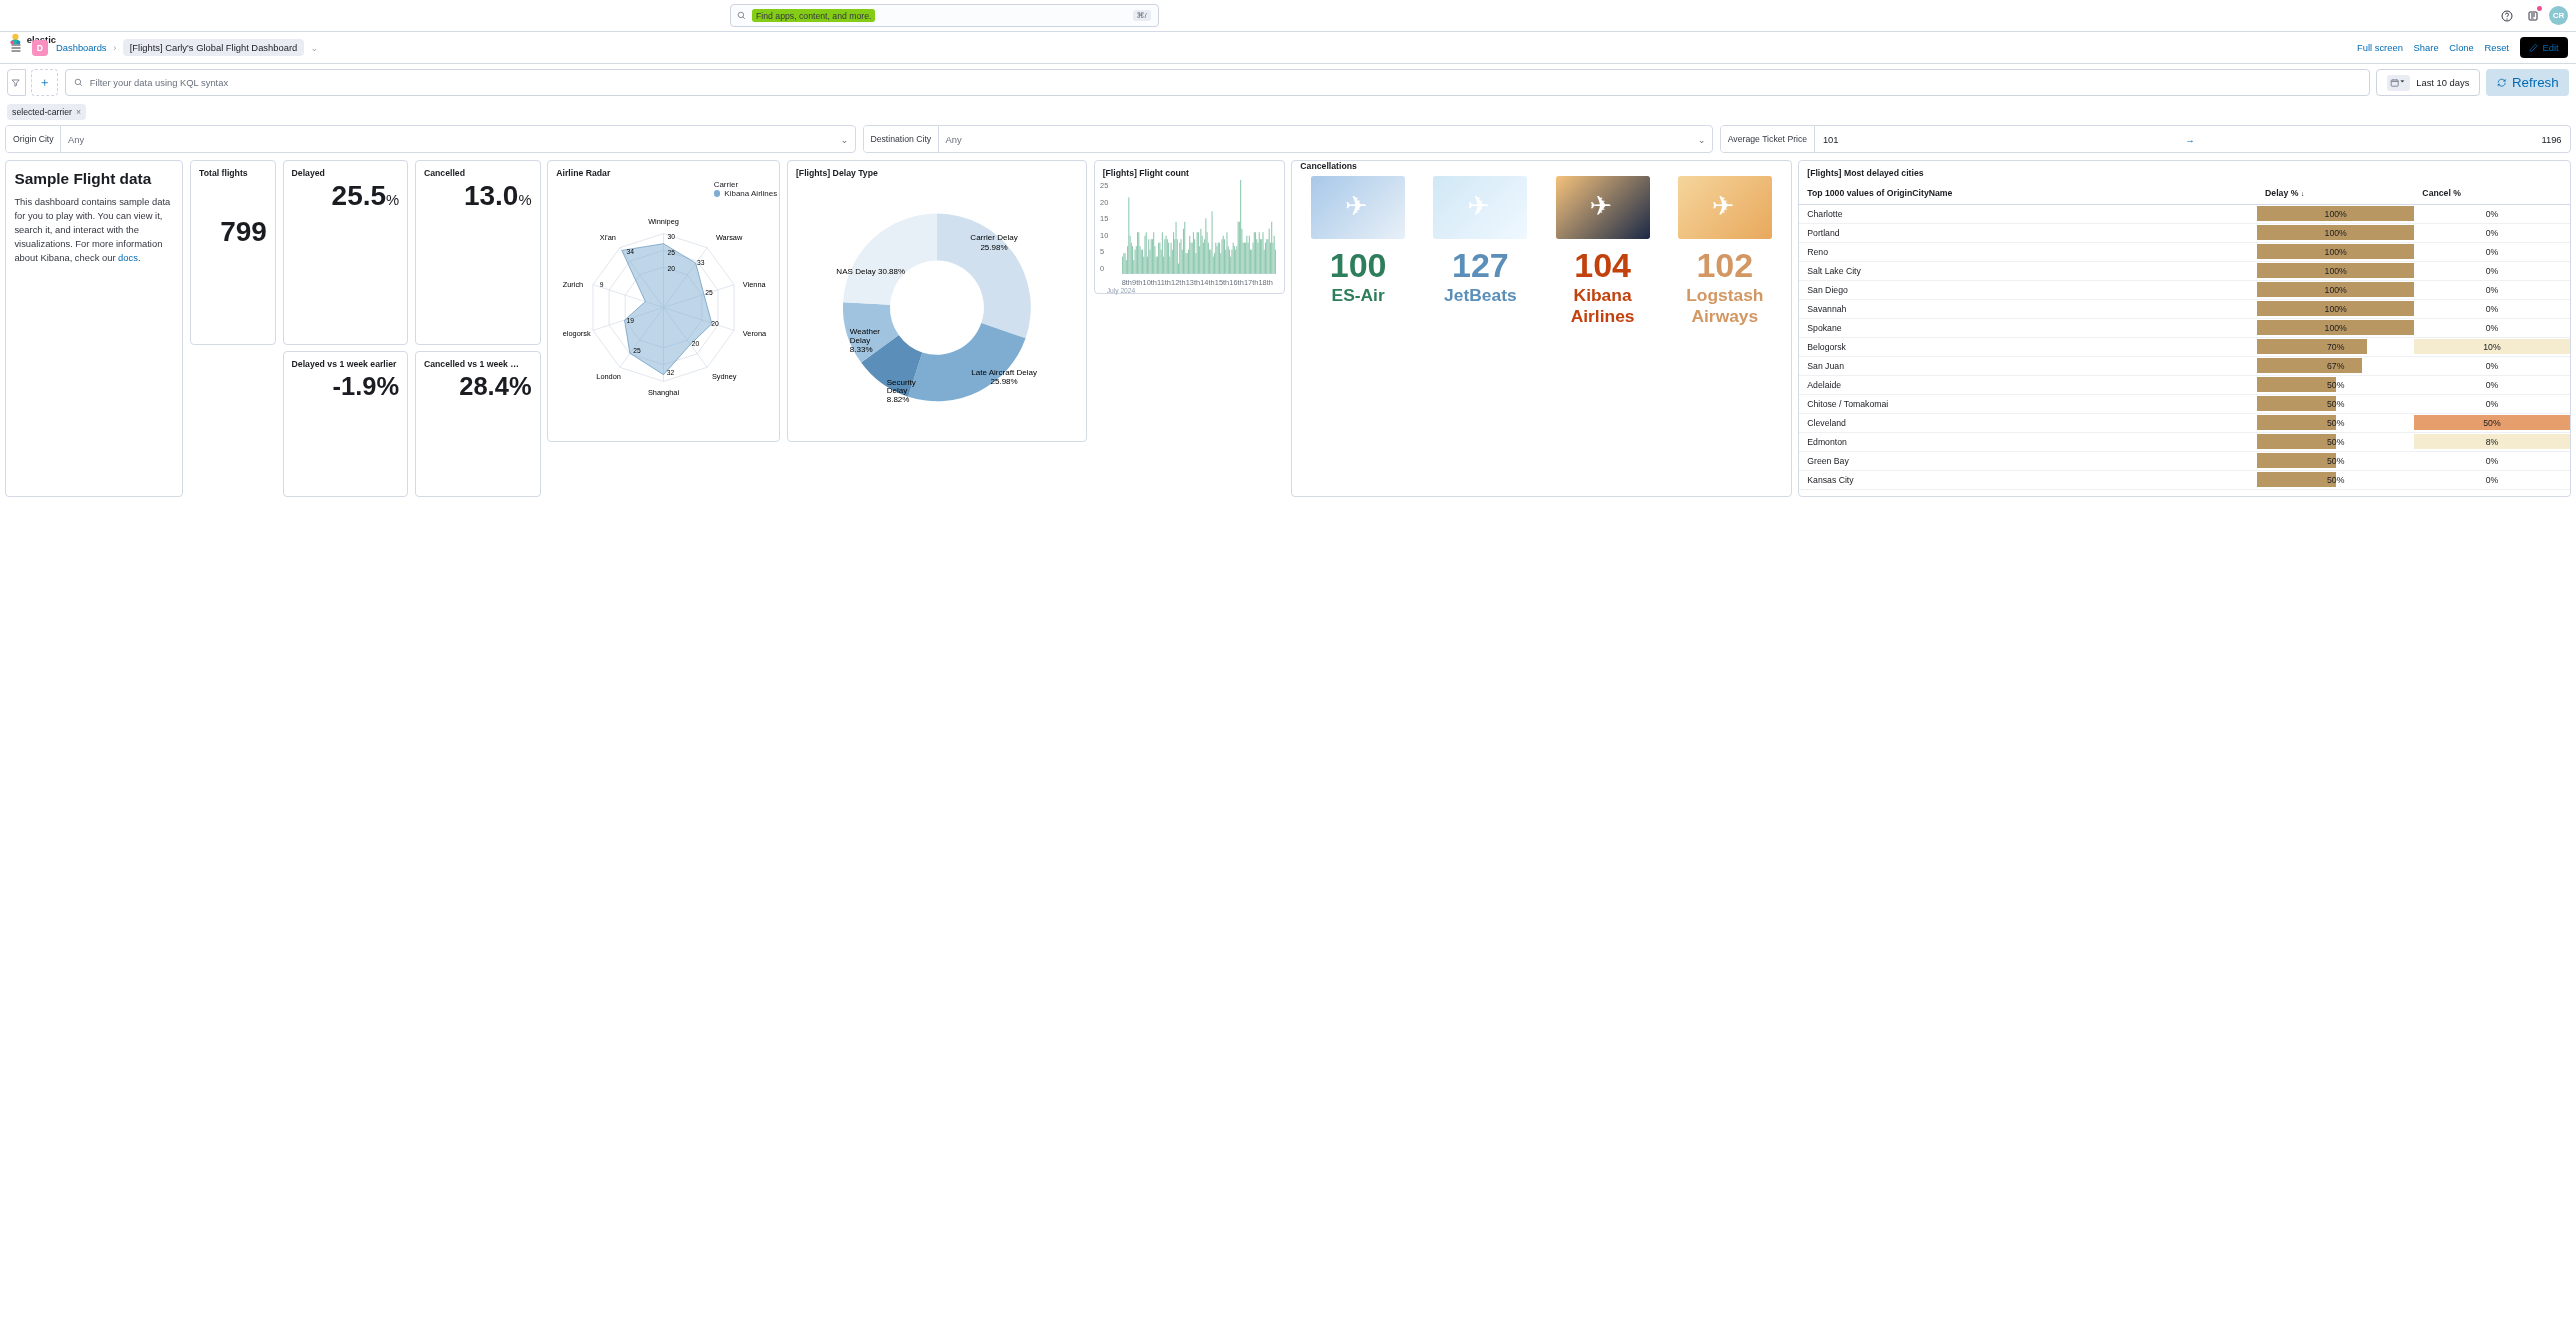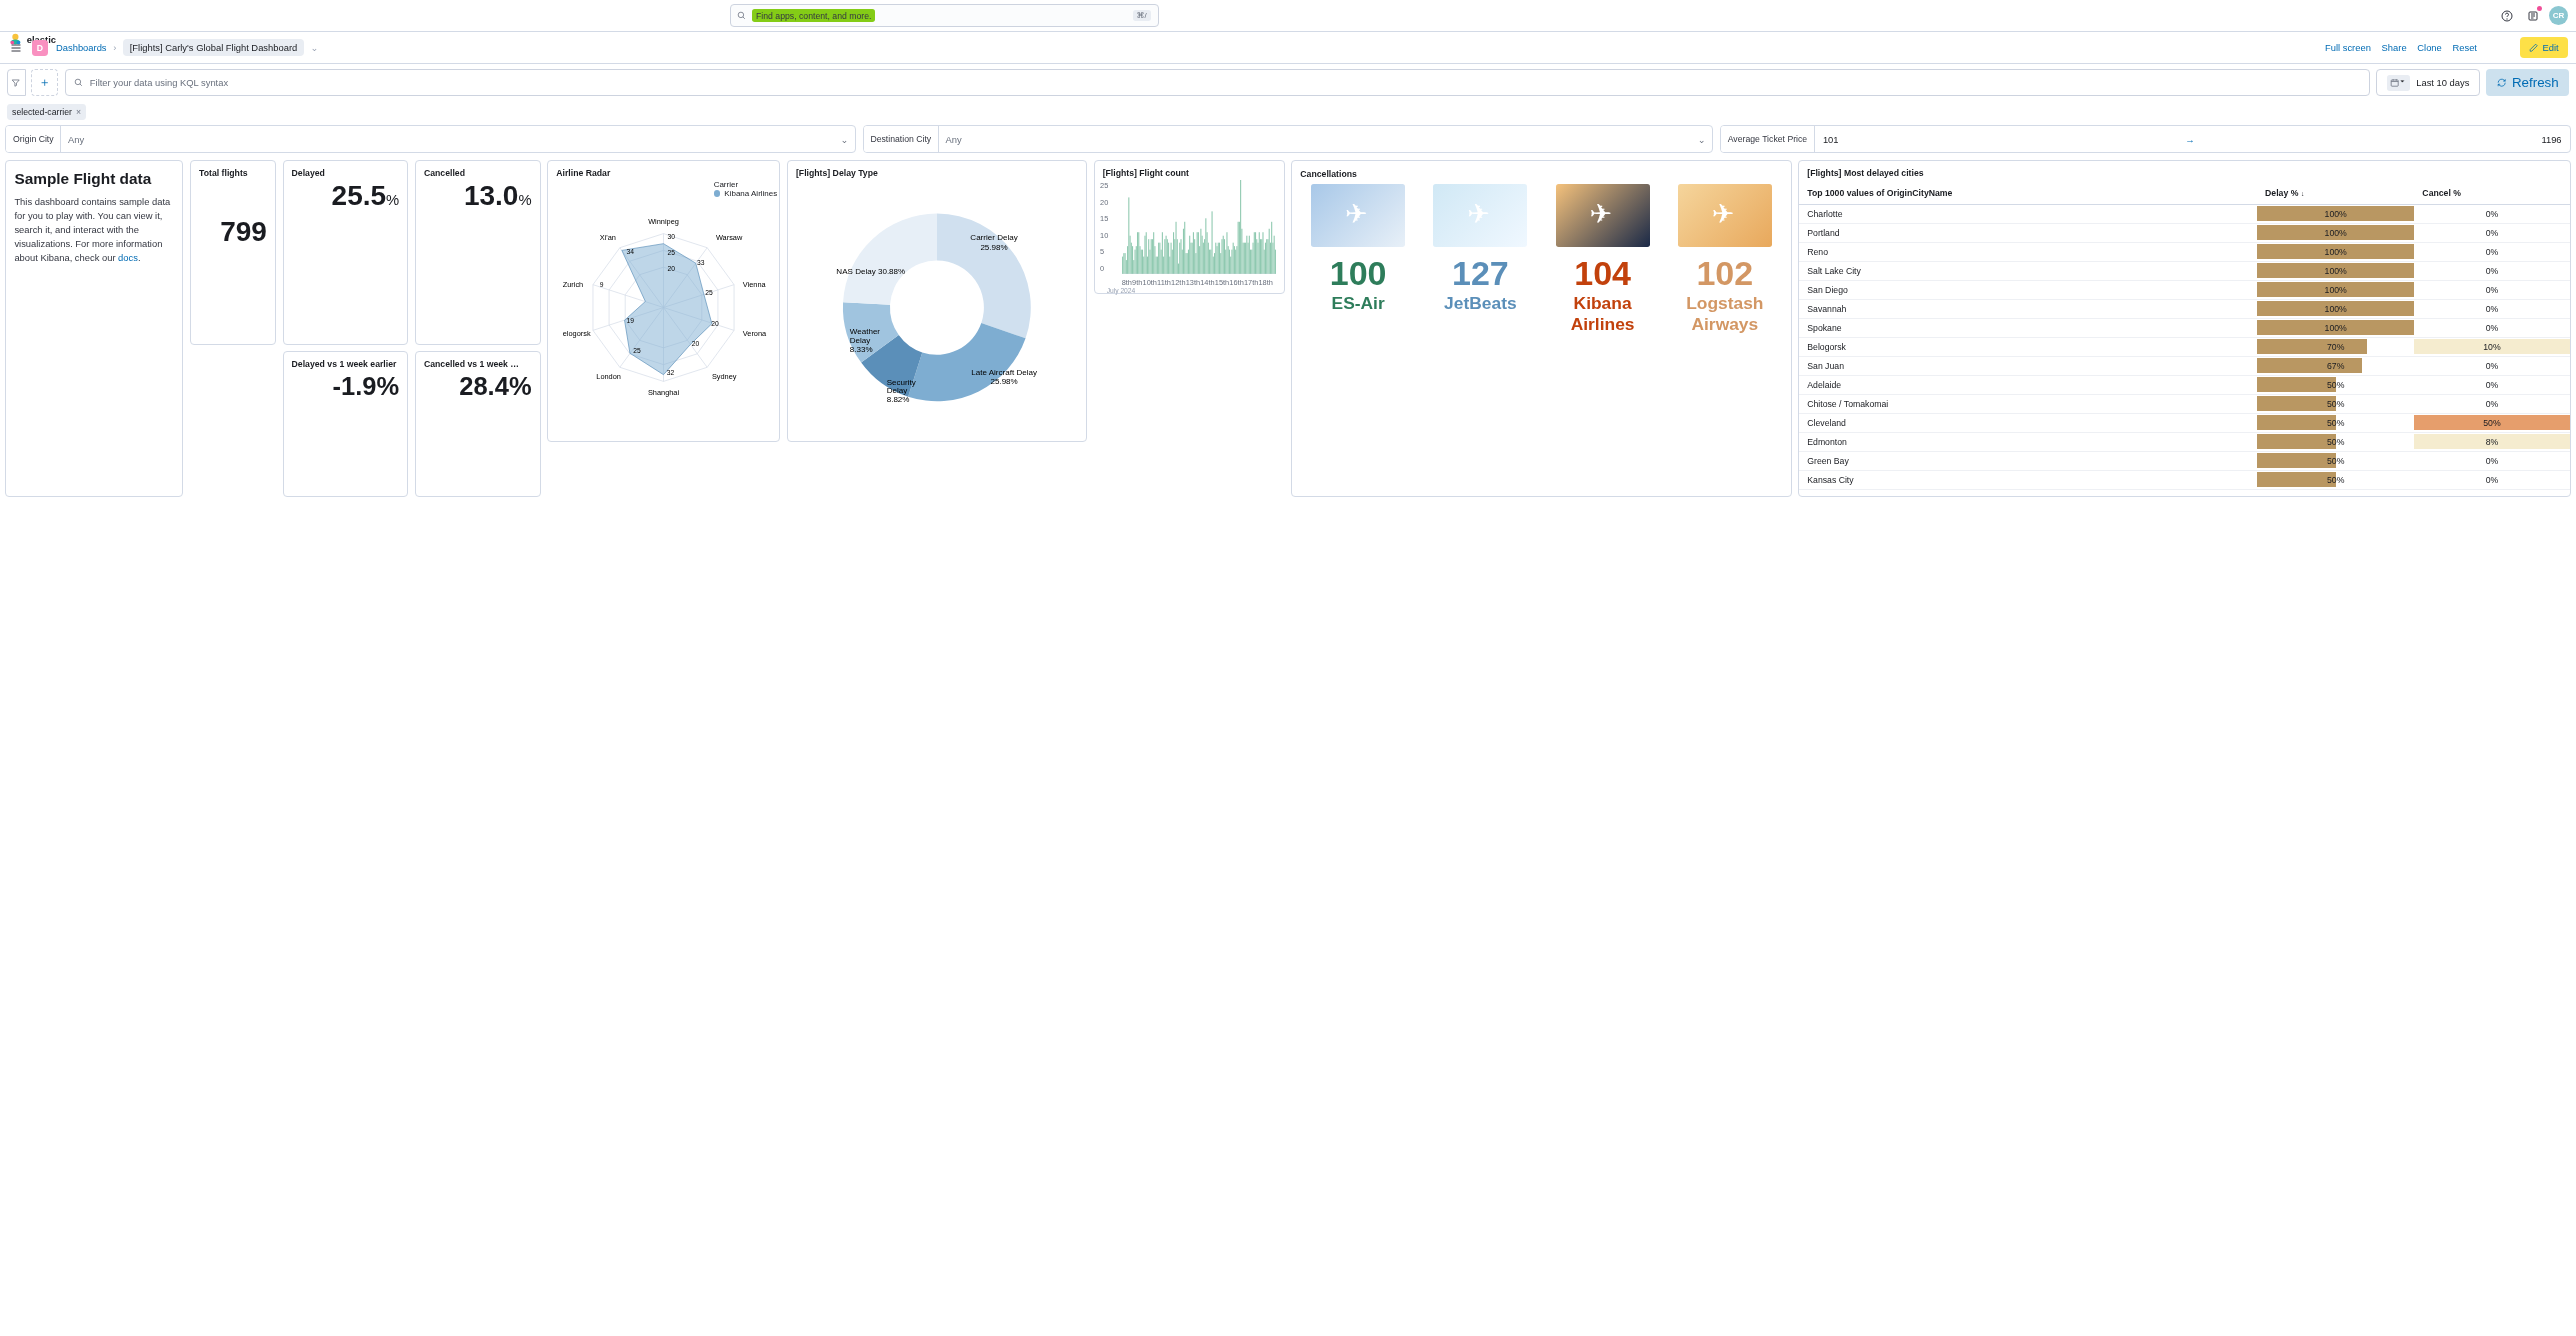--- a/index.html
+++ b/index.html
@@ -17,21 +17,21 @@
 .avatar { width: 19px; height: 19px; border-radius: 50%; background: #8bc7d1; color: #fff; display: flex; align-items: center; justify-content: center; font-size: 8px; font-weight: 600; }
 .breadcrumb-bar { height: 32px; display: flex; align-items: center; padding: 0 8px; gap: 8px; border-bottom: 0.7px solid #d3dae6; }
 .burger { width: 16px; }
 .badge-d { width: 16px; height: 16px; background: #f990c0; border-radius: 3.4px; color: #fff; display: flex; align-items: center; justify-content: center; font-weight: 700; font-size: 8.7px; }
 .breadcrumbs { display: flex; align-items: center; gap: 6.7px; font-size: 9.4px; }
 .breadcrumbs a { color: #006bb4; text-decoration: none; }
 .breadcrumbs .crumb { max-width: 188px; overflow: hidden; text-overflow: ellipsis; white-space: nowrap; background: #e9edf3; padding: 2.7px 6.7px; border-radius: 4px; }
 .chev { color: #98a2b3; }
 .bc-actions { margin-left: auto; display: flex; gap: 10.7px; align-items: center; }
 .bc-actions span { color: #006bb4; font-size: 9.4px; cursor: pointer; }
-.edit-btn { background: #fde047; color: #006bb4; padding: 4.7px 9.4px; border-radius: 4px; display: flex; align-items: center; gap: 4px; border: none; cursor: pointer; font-weight: 500; margin-left: 32px; }
+.edit-btn { background: #000000; color: #006bb4; padding: 4.7px 9.4px; border-radius: 4px; display: flex; align-items: center; gap: 4px; border: none; cursor: pointer; font-weight: 500; }
 .query-bar { padding: 5.4px 6.7px; display: flex; gap: 6.7px; align-items: center; }
 .qb-left { display: flex; gap: 5.4px; }
 .qb-filter { width: 19px; height: 27px; border: 0.7px solid #cdd3df; border-radius: 4px 0 0 4px; display: flex; align-items: center; justify-content: center; }
 .qb-add { width: 27px; height: 27px; border: 0.7px dashed #cdd3df; border-radius: 4px; display: flex; align-items: center; justify-content: center; color: #006bb4; }
 .kql { flex: 1; height: 27px; border: 0.7px solid #cdd3df; border-radius: 4px; display: flex; align-items: center; padding: 0 8px; gap: 6.7px; color: #69707d; }
 .date-picker { height: 27px; border: 0.7px solid #cdd3df; border-radius: 4px; display: flex; align-items: center; padding: 0 9.4px; gap: 6.7px; }
 .date-picker .cal { background: #e9edf3; padding: 3.4px; border-radius: 2.7px; display: flex; }
 .refresh-btn { height: 27px; background: #cde1ee; color: #006bb4; border: none; border-radius: 4px; padding: 0 10.7px; display: flex; align-items: center; gap: 5.4px; font-weight: 500; cursor: pointer; }
 .chips-row { padding: 2.7px 6.7px 5.4px; display: flex; gap: 5.4px; }
 .chip { background: #e9edf3; border-radius: 3.4px; padding: 2.7px 5.4px; display: flex; align-items: center; gap: 4px; font-size: 8.7px; }
@@ -52,21 +52,21 @@
 .sample-card p { font-size: 9.4px; color: #343741; line-height: 1.5; }
 .sample-card a { color: #006bb4; }
 .metric-big { font-size: 28px; font-weight: 600; text-align: right; color: #1a1c21; }
 .metric-big .pct { font-size: 14.8px; font-weight: 500; }
 .metric-md { font-size: 25.5px; font-weight: 600; text-align: right; }
 .chart-card { height: 282px; display: flex; flex-direction: column; }
 .chart-body { flex: 1; display: flex; align-items: center; justify-content: center; position: relative; }
 .radar-legend { position: absolute; right: 2px; top: 19px; font-size: 8px; }
 .radar-legend .item { display: flex; align-items: center; gap: 4px; }
 .radar-legend .dot { width: 6.7px; height: 6.7px; border-radius: 50%; background: #7eadd1; }
-.right-top { border: 0.7px solid #d3dae6; border-radius: 4px; padding: 8px 8px; }
+.right-top { border: 0.7px solid #d3dae6; border-radius: 4px; padding: 0 8px; }
 .right-top h4 { font-size: 8.7px; font-weight: 600; margin-bottom: 5.4px; }
 .cancel-row { display: flex; justify-content: space-around; gap: 6.7px; }
 .cancel-item { text-align: center; flex: 1; }
 .cancel-item .img { width: 94px; height: 63px; background: linear-gradient(135deg,#a8c8e8,#e8f0f8); border-radius: 2.7px; margin: 0 auto 6.7px; position: relative; overflow: hidden; }
 .cancel-item .img::after { content: "✈"; position: absolute; font-size: 27px; color: #fff; top: 13.4px; left: 34px; }
 .cancel-item .num { font-size: 34px; font-weight: 700; }
 .cancel-item .name { font-size: 17.4px; font-weight: 600; }
 .c1 .num,.c1 .name{color:#2e7d5b}.c2 .num,.c2 .name{color:#5b8fb9}.c3 .num,.c3 .name{color:#c2410c}.c4 .num,.c4 .name{color:#d39764}
 .c2 .img{background:linear-gradient(135deg,#d0e8f5,#f0f8ff)}.c3 .img{background:linear-gradient(135deg,#f5c27c,#1a2947)}.c4 .img{background:linear-gradient(135deg,#f5d59c,#e8a85c)}
 .table-card { border: 0.7px solid #d3dae6; border-radius: 4px; padding: 6.7px 0; flex: 1; }

